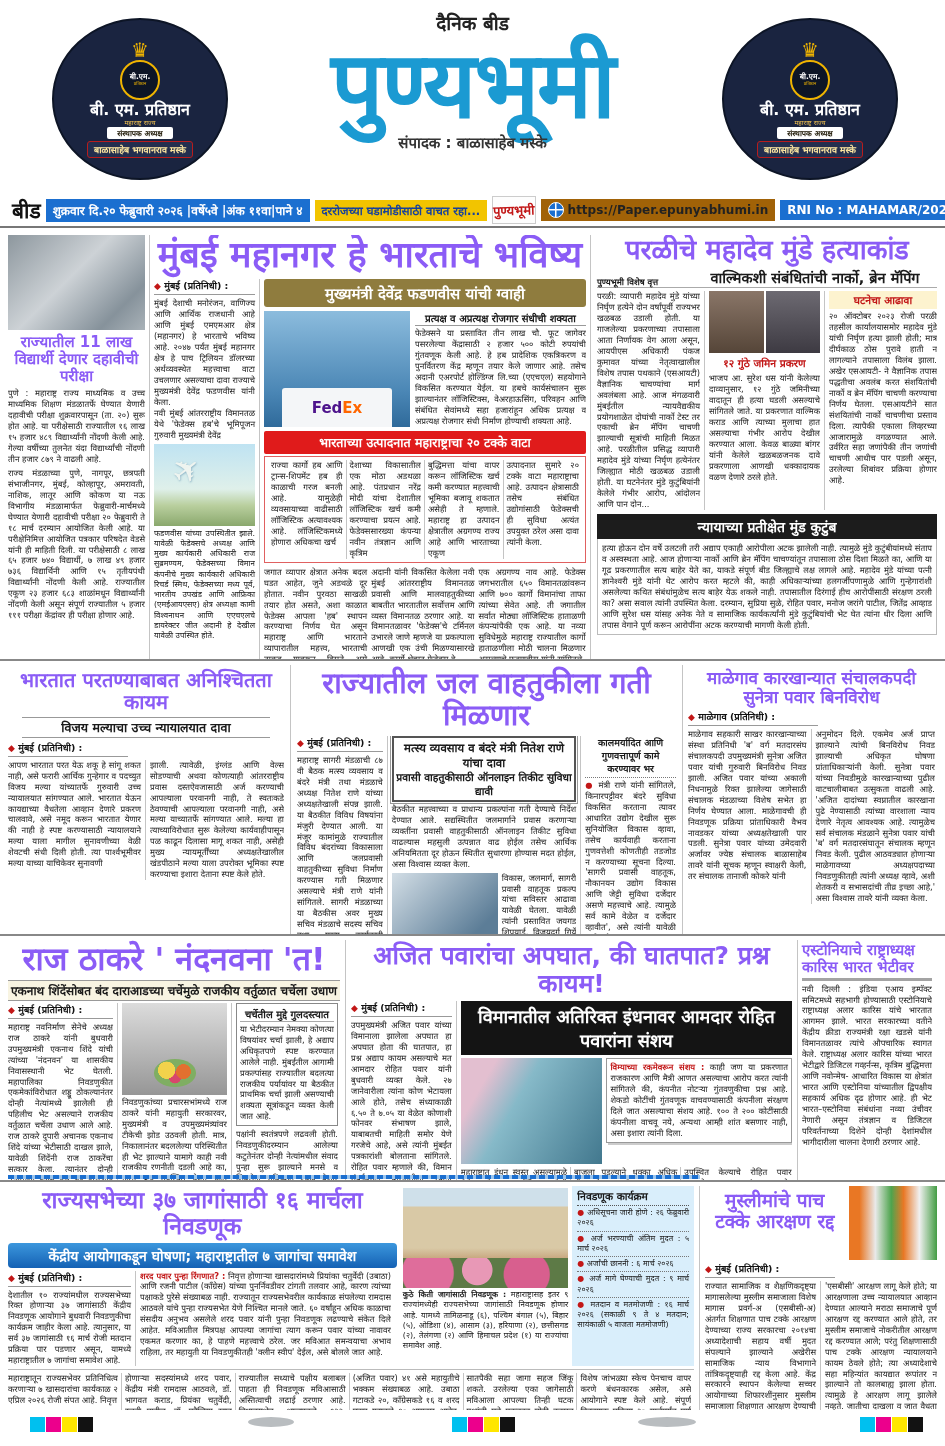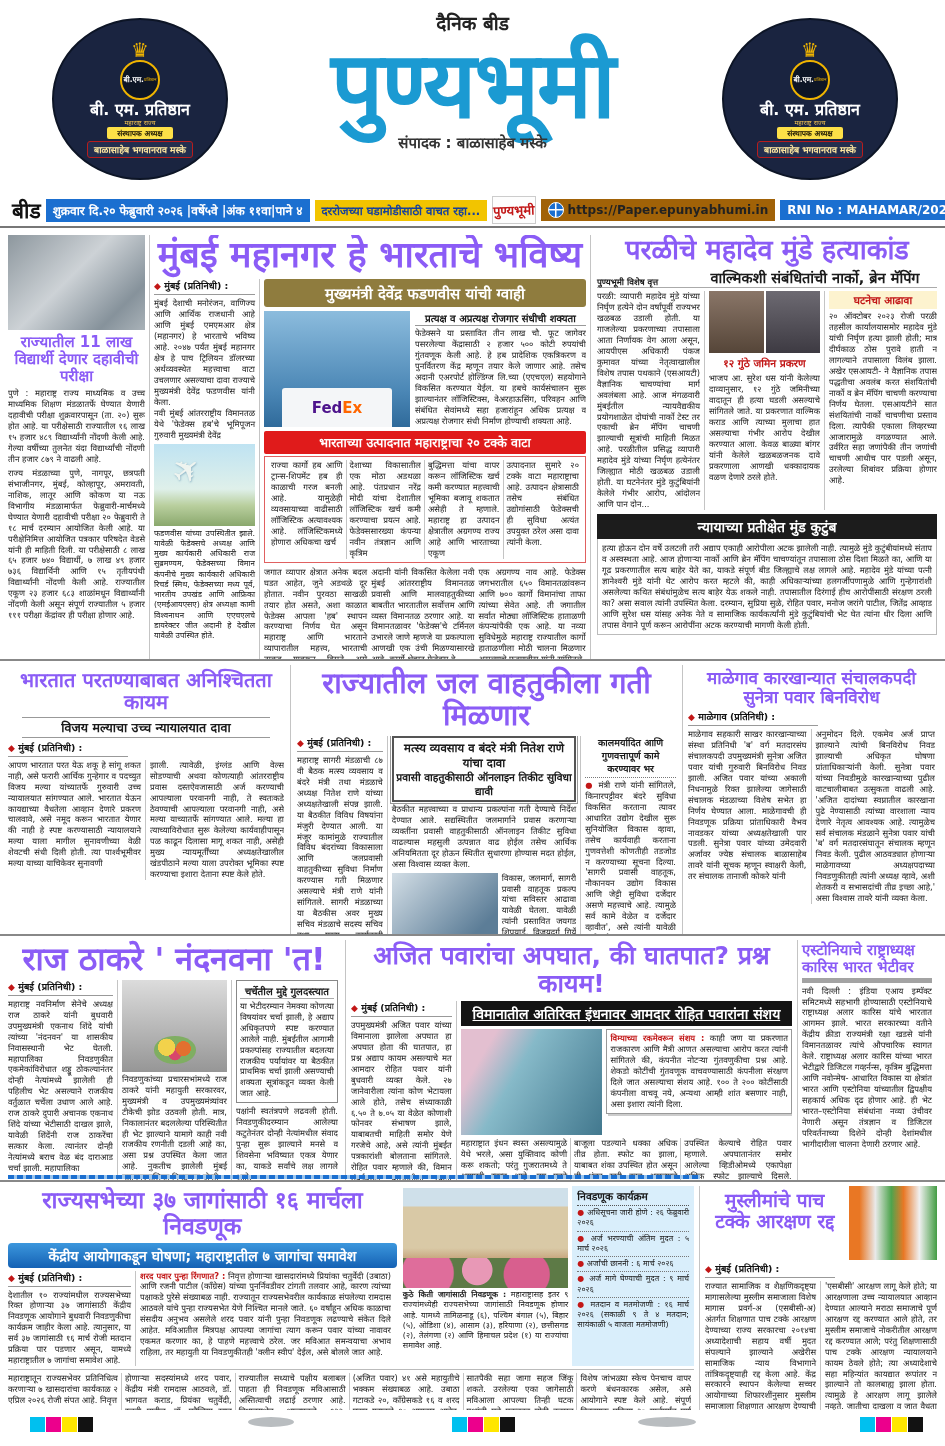--- a/index.html
+++ b/index.html
@@ -6,26 +6,26 @@
   body{width:945px;font-family:"DejaVu Sans",sans-serif;color:#1a1a1a;}
   .page{position:relative;width:945px;height:1446px;overflow:hidden;background:#fff;}
   .abs{position:absolute;}
   
   #masthead{top:0;left:0;width:945px;height:192px;}
   .logo-oval{position:absolute;top:18px;width:172px;height:158px;border-radius:50%;
     background:#1a2440;border:2px solid #0d1526;display:flex;flex-direction:column;
     align-items:center;justify-content:center;text-align:center;overflow:hidden;}
   .crown{color:#f0b400;font-size:20px;line-height:18px;}
   .badge-circ{width:36px;height:36px;border-radius:50%;border:2px solid #f0b400;background:#0d1526;
-    display:flex;flex-direction:row;align-items:center;justify-content:center;margin:1px 0;}
+    display:flex;flex-direction:column;align-items:center;justify-content:center;margin:1px 0;}
   .badge-circ .b1{color:#fff;font-size:7.5px;font-weight:bold;line-height:8px;}
   .badge-circ .b2{color:#f0b400;font-size:4.5px;line-height:6px;}
   .org{color:#fff;font-weight:bold;font-size:16px;line-height:18px;}
   .state{color:#f0c050;font-size:6.5px;line-height:8px;}
-  .fstrip{background:#fde047;color:#1b1400;font-size:7.5px;font-weight:bold;padding:1px 10px;margin-top:0;border-radius:2px;}
+  .fstrip{background:#ffffff;color:#1b1400;font-size:7.5px;font-weight:bold;padding:1px 10px;margin-top:0;border-radius:2px;}
   .fname{margin-top:2px;border:1px solid #b91c1c;background:#232e4e;color:#ffe9a0;font-size:9px;font-weight:bold;padding:1px 6px;border-radius:3px;}
   .mh-center{position:absolute;left:235px;width:475px;top:10px;text-align:center;}
   .edition{font-size:19px;font-weight:bold;color:#222;}
   .paper-title{font-size:92px;font-weight:800;color:#1b9ad2;line-height:100px;letter-spacing:-2px;}
   .editor{font-size:15px;font-weight:bold;color:#333;margin-top:-4px;}
   
   #datebar{top:194px;left:0;width:945px;height:34px;display:flex;align-items:center;gap:5px;padding-left:12px;box-sizing:border-box;border-bottom:2px solid #777;}
   .city{font-size:21px;font-weight:800;color:#111;}
   .pill{display:flex;align-items:center;gap:4px;padding:3px 7px;font-weight:bold;white-space:nowrap;}
   .pill.blue{background:#1b6fd0;color:#fff;font-size:12px;}
@@ -254,20 +254,21 @@
 
       </div>
     </div>
   </div>
 
   <div class="abs sec" style="top:934px;height:246px;border-top:2px solid #888;">
     <div class="row" style="height:100%;">
 
       <div class="col vr" style="width:338px;padding-right:5px;">
         <div class="hl" style="font-size:32px;margin-top:2px;">राज ठाकरे ' नंदनवना 'त!</div>
+        <div style="font-size:12px;font-weight:800;text-align:center;border-top:1px solid #999;border-bottom:1px solid #999;background:#f8f4e2;padding:1px 0;margin:2px 0;">एकनाथ शिंदेंसोबत बंद दाराआडच्या चर्चेमुळे राजकीय वर्तुळात चर्चेला उधाण</div>
         <div class="row" style="margin-top:2px;">
           <div class="col vr" style="width:110px;padding-right:4px;">
             <div class="byline"><span class="dia">◆</span> <span>मुंबई (प्रतिनिधी) :</span></div>
             <div class="bt">महाराष्ट्र नवनिर्माण सेनेचे अध्यक्ष राज ठाकरे यांनी बुधवारी उपमुख्यमंत्री एकनाथ शिंदे यांची त्यांच्या 'नंदनवन' या शासकीय निवासस्थानी भेट घेतली. महापालिका निवडणुकीत एकमेकांविरोधात शड्डू ठोकल्यानंतर दोन्ही नेत्यांमध्ये झालेली ही पहिलीच भेट असल्याने राजकीय वर्तुळात चर्चेला उधाण आले आहे. राज ठाकरे दुपारी अचानक एकनाथ शिंदे यांच्या भेटीसाठी दाखल झाले, यावेळी शिंदेंनी राज ठाकरेंचा सत्कार केला. त्यानंतर दोन्ही नेत्यांमध्ये बराच वेळ बंद दाराआड चर्चा झाली. महापालिका</div>
           </div>
           <div class="col vr" style="width:114px;padding:0 4px;">
             <div class="ph ph-meet" style="width:100%;height:92px;">
                 <div class="flowers"></div>
               </div>
             <div class="bt" style="margin-top:2px;">निवडणुकांच्या प्रचारसभांमध्ये राज ठाकरे यांनी महायुती सरकारवर, मुख्यमंत्री व उपमुख्यमंत्र्यांवर टीकेची झोड उठवली होती. मात्र, निकालानंतर बदललेल्या परिस्थितीत ही भेट झाल्याने यामागे काही नवी राजकीय रणनीती दडली आहे का, असा प्रश्न उपस्थित केला जात आहे. नुकतीच झालेली मुंबई महानगरपालिका निवडणूक दोन्ही</div>
@@ -283,38 +284,38 @@
       </div>
 
       <div class="col vr" style="width:452px;padding:0 5px;">
         <div class="hl" style="font-size:25px;margin-top:2px;">अजित पवारांचा अपघात, की घातपात?  प्रश्न कायम!</div>
         <div class="row" style="margin-top:3px;">
           <div class="col vr" style="width:106px;padding-right:4px;">
             <div class="byline"><span class="dia">◆</span> <span>मुंबई (प्रतिनिधी) :</span></div>
             <div class="bt">उपमुख्यमंत्री अजित पवार यांच्या विमानाला झालेला अपघात हा अपघात होता की घातपात, हा प्रश्न अद्याप कायम असल्याचे मत आमदार रोहित पवार यांनी बुधवारी व्यक्त केले. २७ जानेवारीला त्यांना कोण भेटायला आले होते, तसेच संध्याकाळी ६.५० ते ७.०५ या वेळेत कोणाशी फोनवर संभाषण झाले, याबाबतची माहिती समोर येणे गरजेचे आहे, असे त्यांनी मुंबईत पत्रकारांशी बोलताना सांगितले.  रोहित पवार म्हणाले की, विमान मुंबईवरून बारामतीला रवाना झाले, तेव्हा त्याचे फ्युल टँक पूर्ण भरलेले होते. बारामतीत दोघांना सोडल्यानंतर विमान पुढे हैदराबादला जाणार होते, तर तेथे इंधन भरले आले असते.</div>
           </div>
           <div class="col" style="width:336px;padding-left:4px;">
-            <div class="bar" style="background:#141414;font-size:14px;padding:3px 0;text-decoration:underline;">विमानातील अतिरिक्त इंधनावर आमदार रोहित पवारांना संशय</div>
+            <div class="bar" style="background:#141414;font-size:18px;padding:3px 0;">विमानातील अतिरिक्त इंधनावर आमदार रोहित पवारांना संशय</div>
             <div class="row" style="margin-top:3px;">
               <div class="ph ph-rohit" style="width:142px;height:106px;"></div>
               <div class="col" style="width:190px;padding-left:4px;">
                 <div class="bt" style="border:1px solid #999;box-shadow:2px 2px 0 #ccc;padding:3px;"><span class="redtxt">विम्याच्या रकमेवरून संशय :</span> <span>काही जण या प्रकरणात राजकारण आणि मैत्री आणत असल्याचा आरोप करत त्यांनी सांगितले की, कंपनीत नोटऱ्या गुंतवणुकीचा प्रश्न आहे. शेकडो कोटींची गुंतवणूक वाचवण्यासाठी कंपनीला संरक्षण दिले जात असल्याचा संशय आहे. १०० ते २०० कोटींसाठी कंपनीला वाचवू नये, अन्यथा आम्ही शांत बसणार नाही, असा इशारा त्यांनी दिला.</span></div>
               </div>
             </div>
             <div class="row" style="margin-top:3px;">
               <div class="col vr bt" style="width:33.3%;padding-right:3px;">महाराष्ट्रात इंधन स्वस्त असल्यामुळे येथे भरले, असा युक्तिवाद कोणी करू शकतो; परंतु गुजरातमध्ये ते आणखी स्वस्त आहे. मग एवढे अतिरिक्त इंधन घेऊन बारामतीकडे जाण्याचे कारण काय, असा सवाल त्यांनी उपस्थित केला. अपघाताबाबत बोलताना त्यांनी सांगितले की, संबंधित विमान रनवेवर न पडता कठीण पुष्ठभागावर</div>
               <div class="col vr bt" style="width:33.3%;padding:0 3px;">बाजूला पडल्याने धक्का अधिक तीव्र होता. स्फोट का झाला, याबाबत शंका उपस्थित होत असून ती शंका खरी ठरत असल्याचे त्यांनी म्हटले. विमानात अतिरिक्त फ्युल टँक होते. साधारणपणे टॉयलेटजवळ फ्युल टँक व त्याच्या बाजूला ब्लॅक बॉक्स असतो, अशी माहिती त्यांनी दिली. व्हीएसआर कंपनीच्या देखभाल व तांत्रिक बाबींवर तज्ज्ञांनी प्रश्न</div>
               <div class="col bt" style="width:33.3%;padding-left:3px;">उपस्थित केल्याचे रोहित पवार म्हणाले. अपघातानंतर समोर आलेल्या व्हिडीओमध्ये एकापेक्षा अधिक स्फोट झाल्याचे दिसले. साधारण हवेत १ हजार १०० डिग्री सेल्सिअस तापमानात एक तास राहिल्यासच ब्लॅक बॉक्सचे नुकसान होऊ शकते. तसेच सहा हजार मीटर खोलीपर्यंतच्या पाण्याच्या दाबातही तो सुरक्षित राहू शकतो.</div>
             </div>
           </div>
         </div>
       </div>
 
       <div class="col" style="width:134px;padding-left:4px;">
-        <div class="hl" style="font-size:15px;text-align:left;margin-top:2px;border-bottom:5px solid #a3a3a3;padding-bottom:2px;">एस्टोनियाचे राष्ट्राध्यक्ष कारिस भारत भेटीवर</div>
+        <div class="hl" style="font-size:15px;text-align:left;margin-top:2px;border-bottom:3px solid #a3a3a3;padding-bottom:2px;">एस्टोनियाचे राष्ट्राध्यक्ष कारिस भारत भेटीवर</div>
         <div class="bt" style="margin-top:3px;">नवी दिल्ली : इंडिया एआय इम्पॅक्ट समिटमध्ये सहभागी होण्यासाठी एस्टोनियाचे राष्ट्राध्यक्ष अलार कारिस यांचे भारतात आगमन झाले. भारत सरकारच्या वतीने केंद्रीय क्रीडा राज्यमंत्री रक्षा खडसे यांनी विमानतळावर त्यांचे औपचारिक स्वागत केले.  राष्ट्राध्यक्ष अलार कारिस यांच्या भारत भेटीद्वारे डिजिटल गव्हर्नन्स, कृत्रिम बुद्धिमत्ता आणि नवोन्मेष- आधारित विकास या क्षेत्रांत भारत आणि एस्टोनिया यांच्यातील द्विपक्षीय सहकार्य अधिक दृढ होणार आहे. ही भेट भारत–एस्टोनिया संबंधांना नव्या उंचीवर नेणारी असून तंत्रज्ञान व डिजिटल परिवर्तनाच्या दिशेने दोन्ही देशांमधील भागीदारीला चालना देणारी ठरणार आहे.</div>
       </div>
     </div>
     <div class="bluestrip" style="left:8px;top:239px;width:692px;"></div>
   </div>
 
   <div class="abs sec" style="top:1180px;height:230px;border-top:2px solid #888;">
     <div class="row">
 
       <div class="col vr" style="width:692px;padding-right:5px;">

